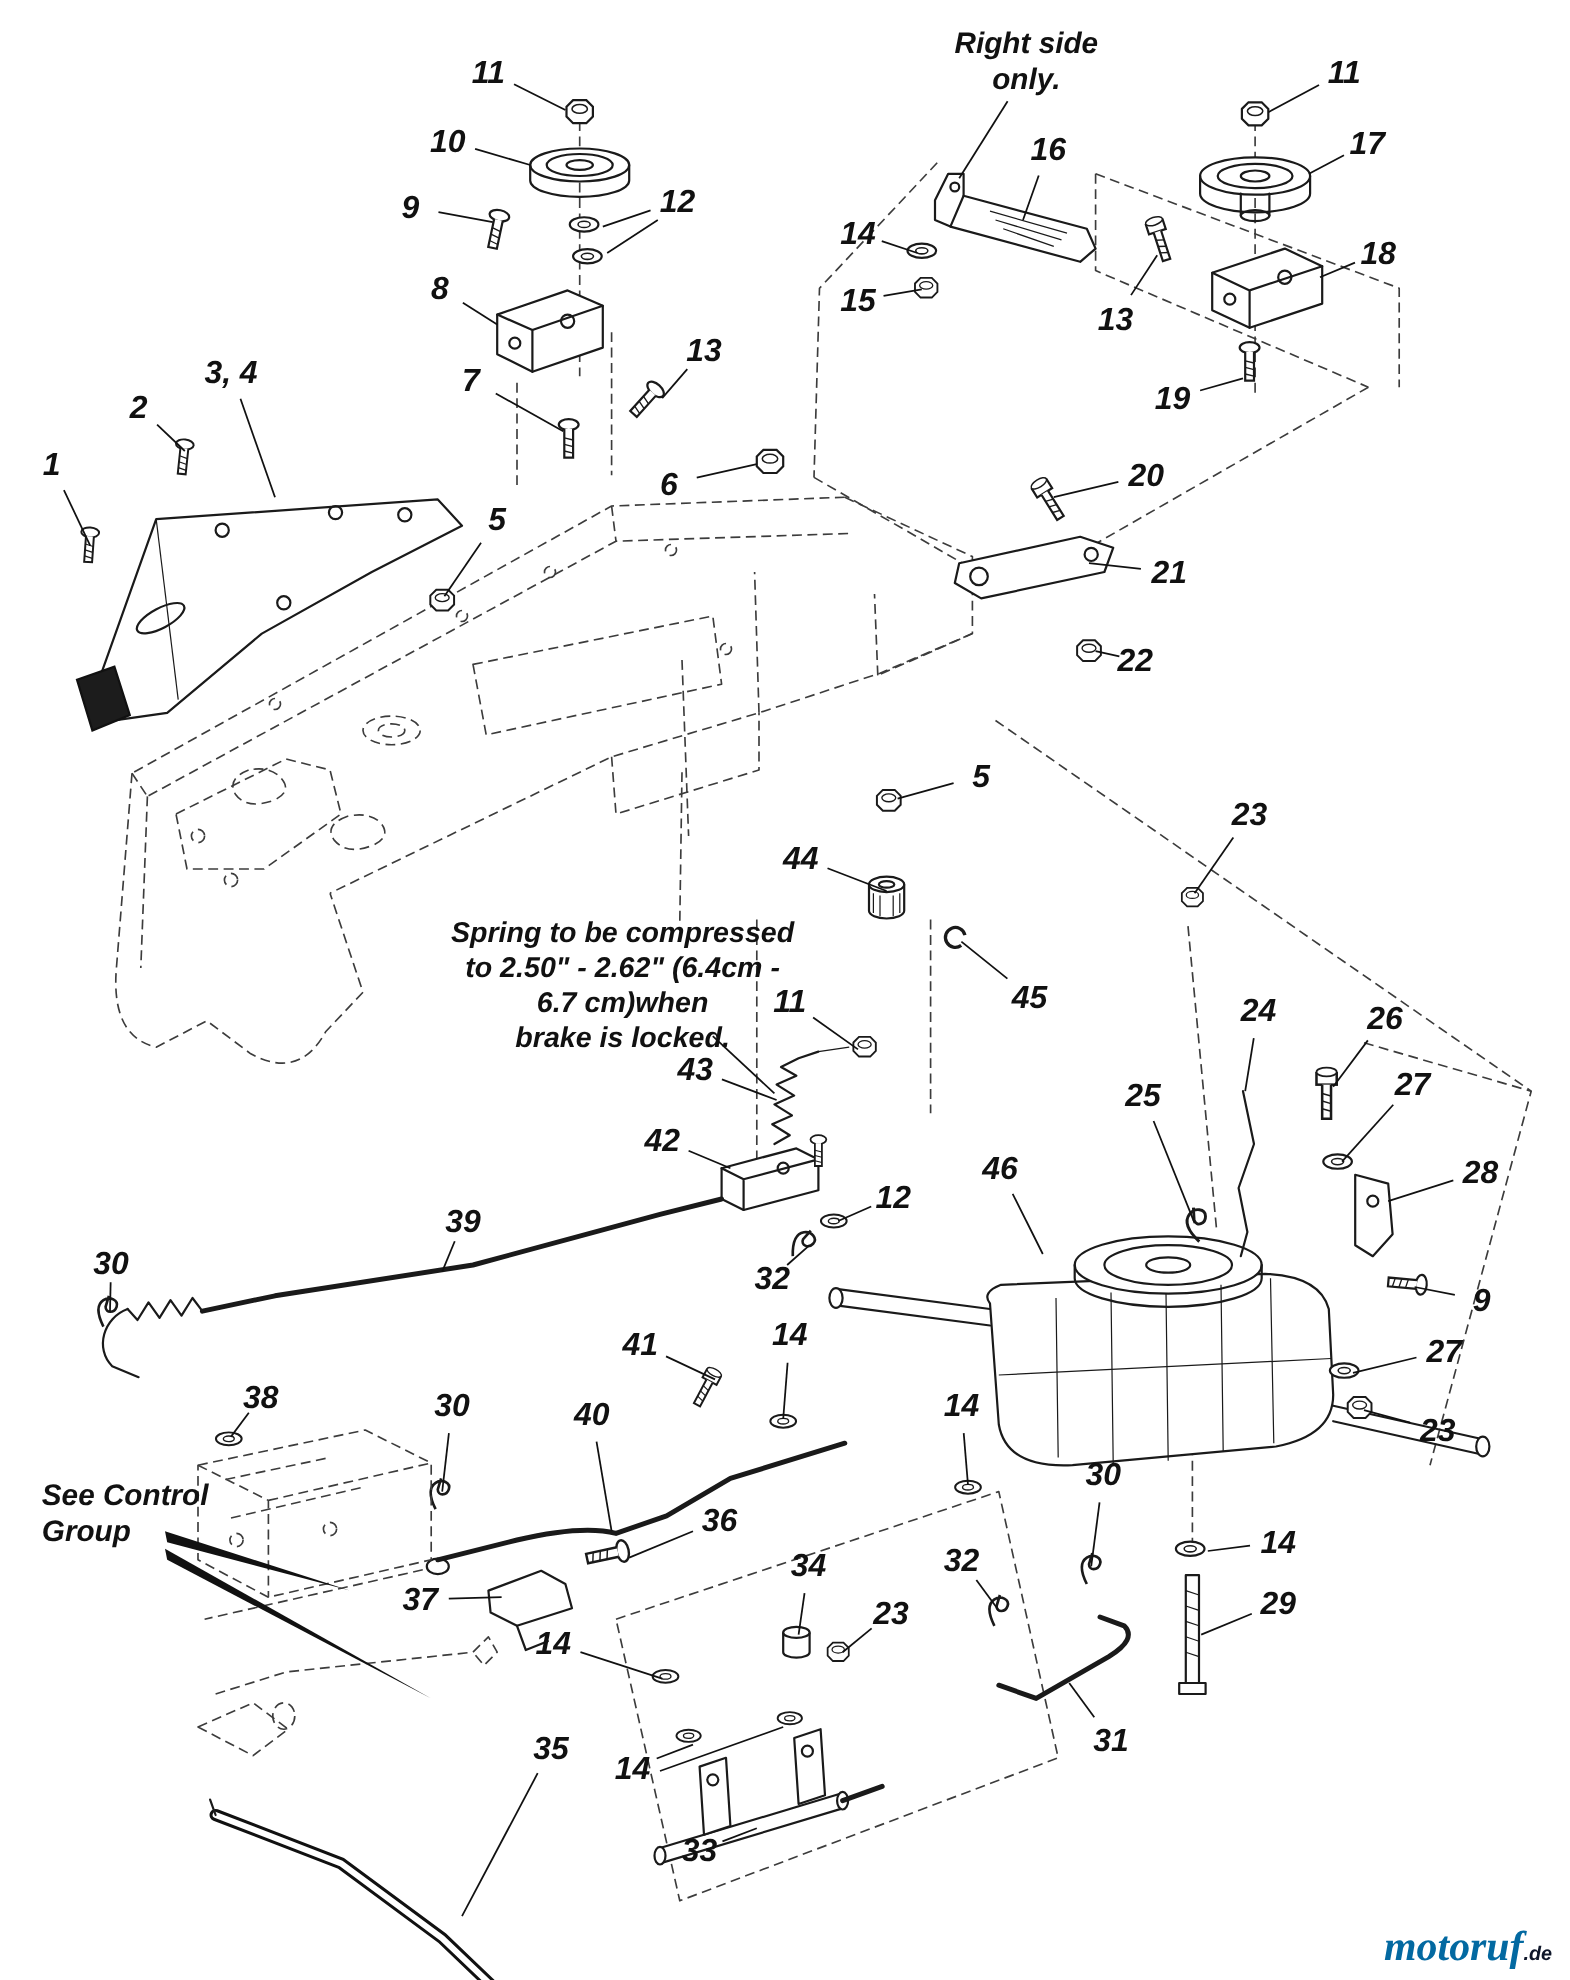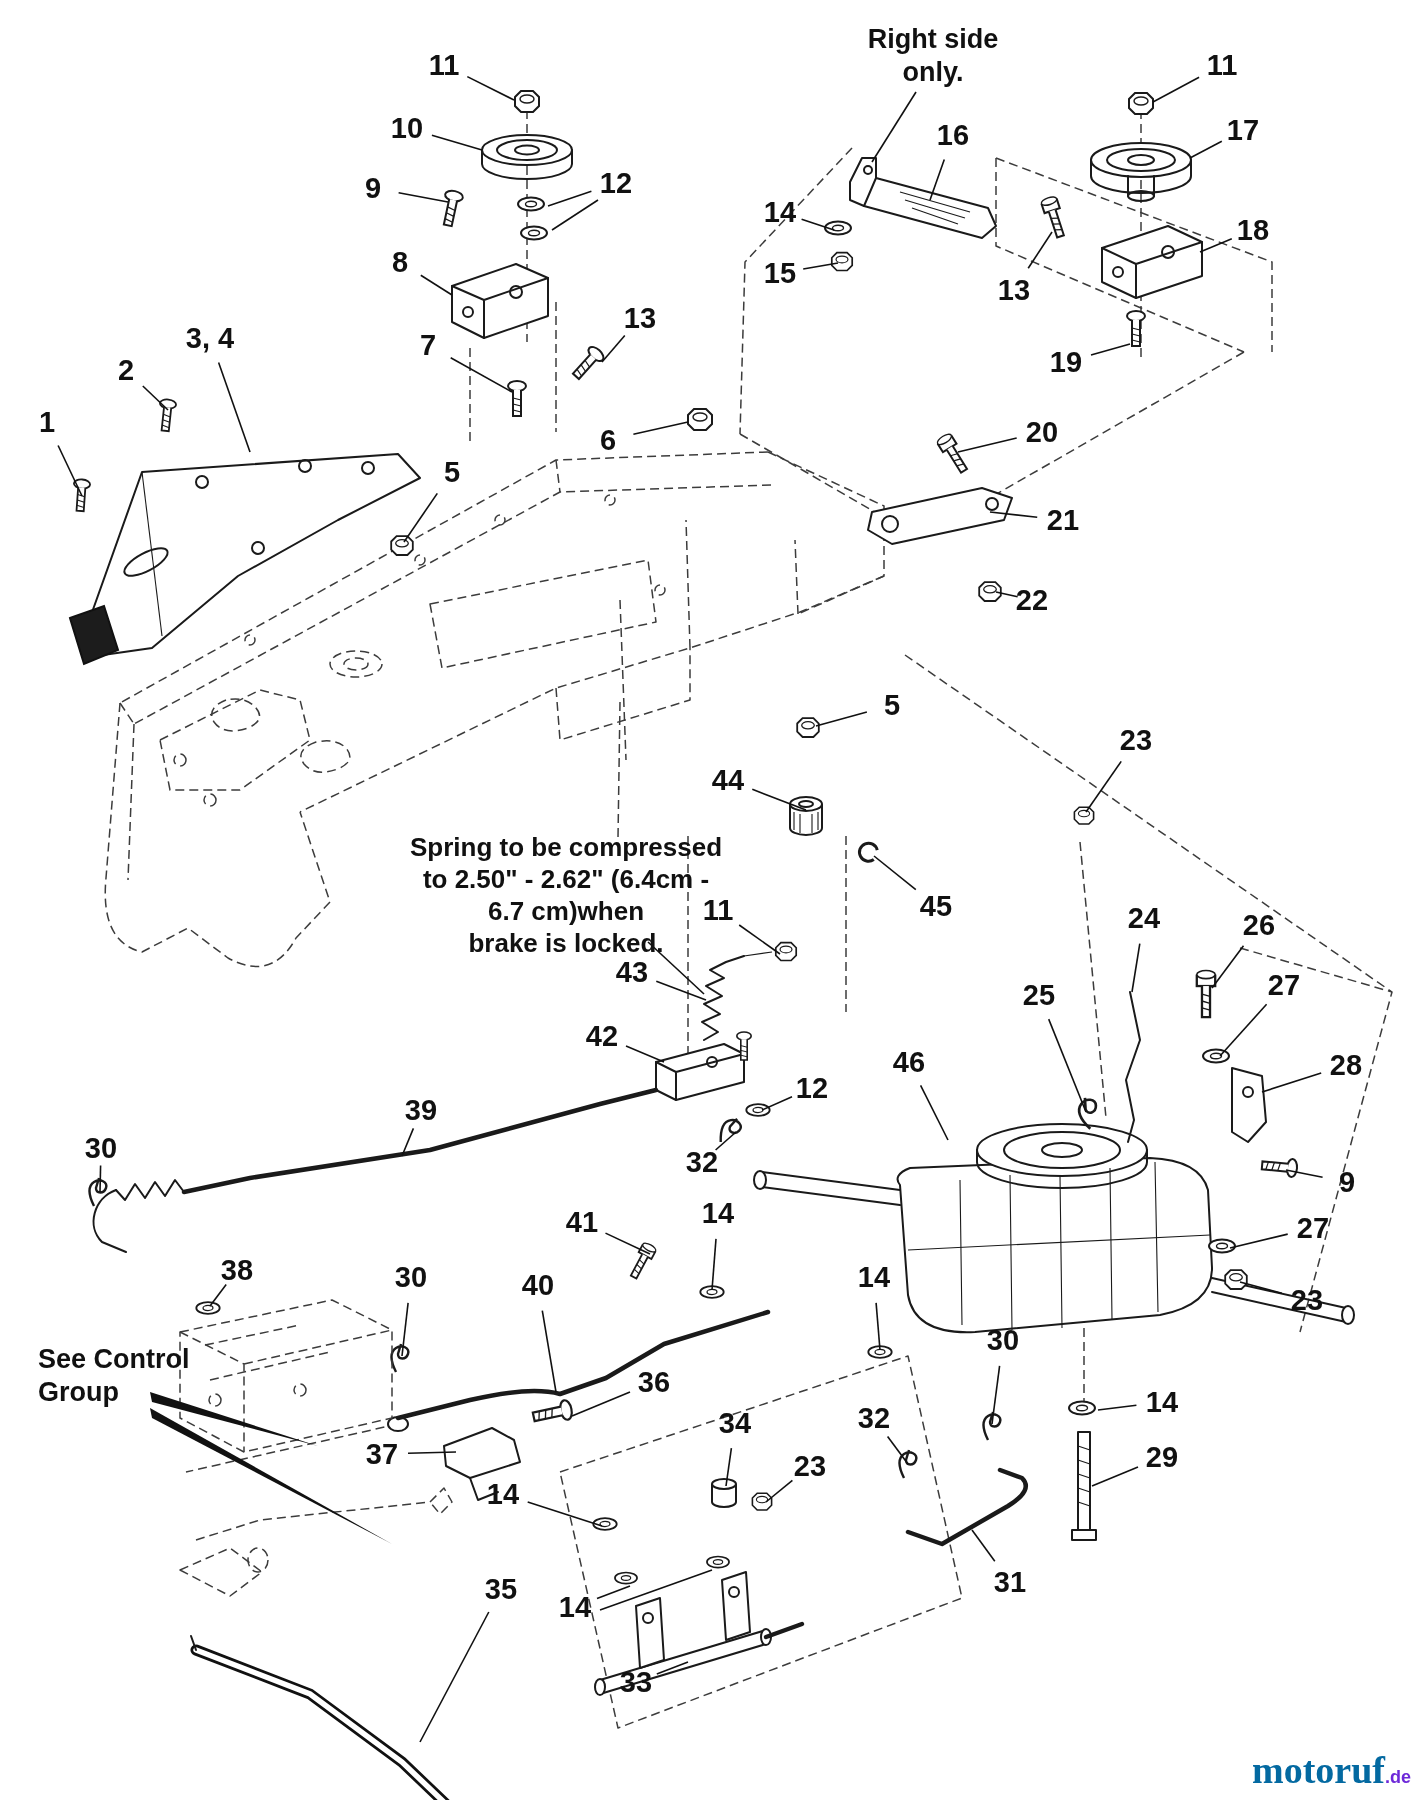--- a/index.html
+++ b/index.html
@@ -1,30 +1,30 @@
 <!DOCTYPE html>
 <html><head>
 <meta charset="utf-8">
 <title>Diagram</title>
 <style>
   html,body{margin:0;padding:0;background:#fff;}
   .stage{position:relative;width:1427px;height:1800px;background:#ffffff;overflow:hidden;
-         font-family:"Liberation Sans",sans-serif;}
+         font-family:"Liberation Sans",sans-serif;font-style:italic;}
   #diagram-svg{position:absolute;left:0;top:0;}
   .part-label{font-family:"Liberation Sans",sans-serif;font-weight:bold;font-size:29px;fill:#111;text-anchor:middle;}
   .note-text{font-family:"Liberation Sans",sans-serif;font-weight:bold;fill:#111;}
   .leader{stroke:#111;stroke-width:1.6;fill:none;}
   .s{stroke:#1a1a1a;stroke-width:2;fill:none;stroke-linejoin:round;stroke-linecap:round;}
   .sf{stroke:#1a1a1a;stroke-width:2;fill:#fff;stroke-linejoin:round;}
   .thin{stroke:#1a1a1a;stroke-width:1.1;fill:none;}
   .rod{stroke:#1a1a1a;stroke-width:4.5;fill:none;stroke-linecap:round;stroke-linejoin:round;}
   .dash{stroke:#3c3c3c;stroke-width:1.5;fill:none;stroke-dasharray:9 5;stroke-linejoin:round;}
   .watermark{position:absolute;right:16px;bottom:8px;white-space:nowrap;}
   .watermark .brand{color:#0369a1;font-weight:bold;font-size:38px;font-family:"Liberation Serif",serif;}
-  .watermark .tld{color:#6d28d9;font-weight:bold;font-size:18px;font-family:"Liberation Sans",sans-serif;}
+  .watermark .tld{color:#0f172a;font-weight:bold;font-size:18px;font-family:"Liberation Sans",sans-serif;}
 </style>
 </head>
 <body>
 
 <div class="stage">
 
 <svg id="diagram-svg" viewBox="0 0 1427 1800" width="1427" height="1800" xmlns="http://www.w3.org/2000/svg">
 
   <defs>
     <g id="d-nut">

